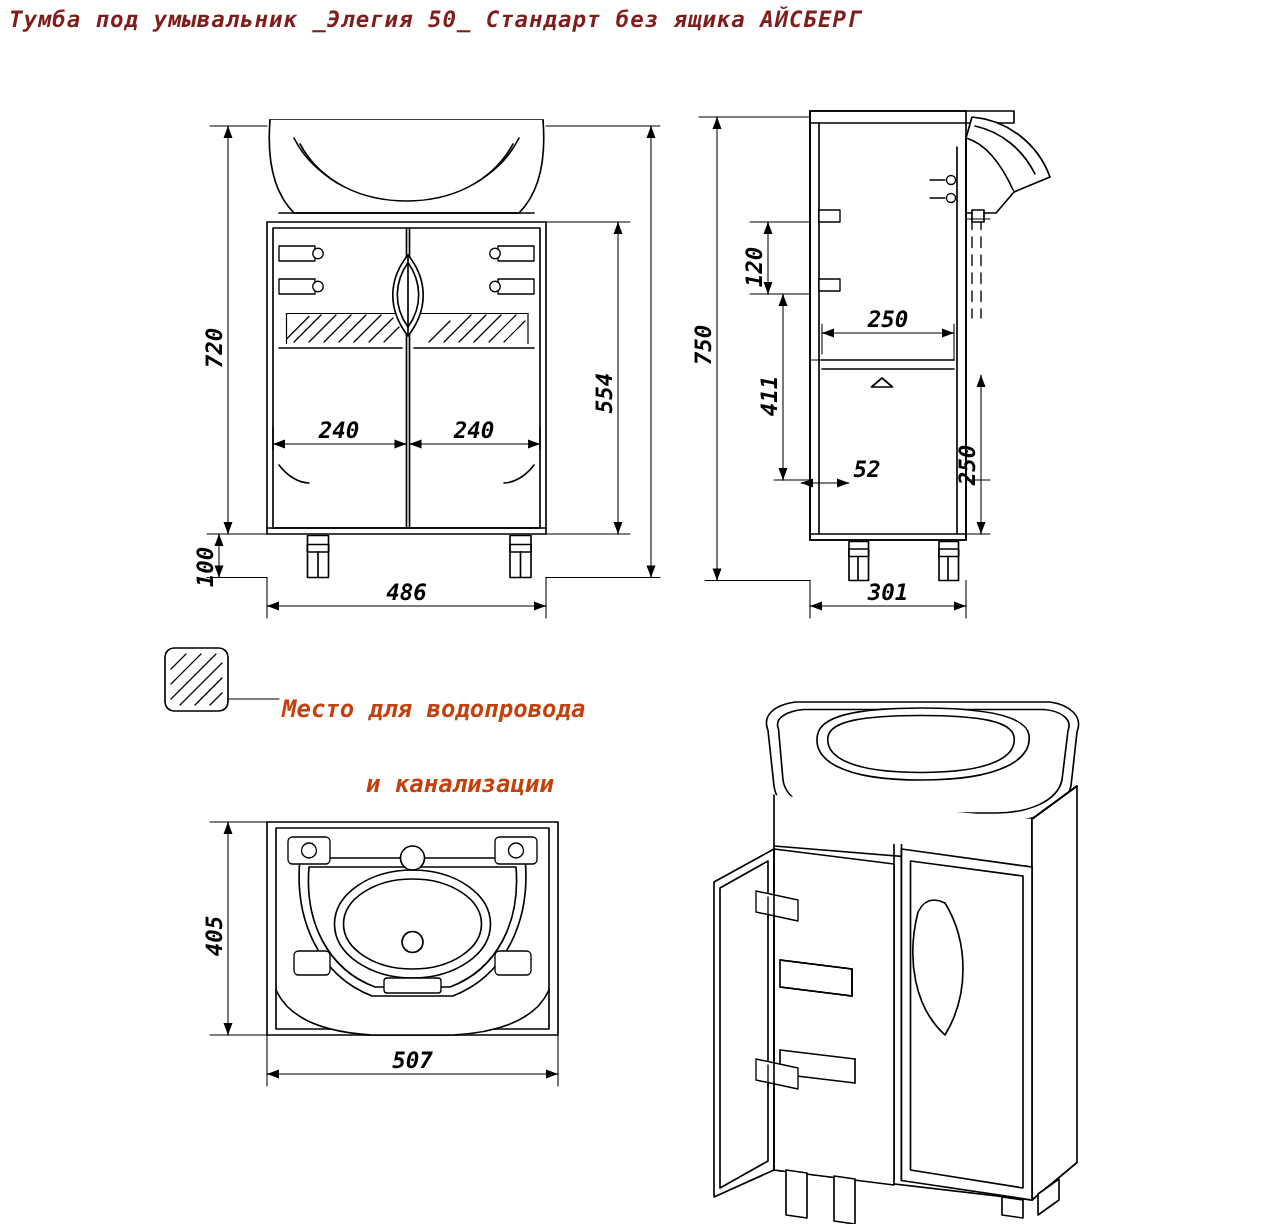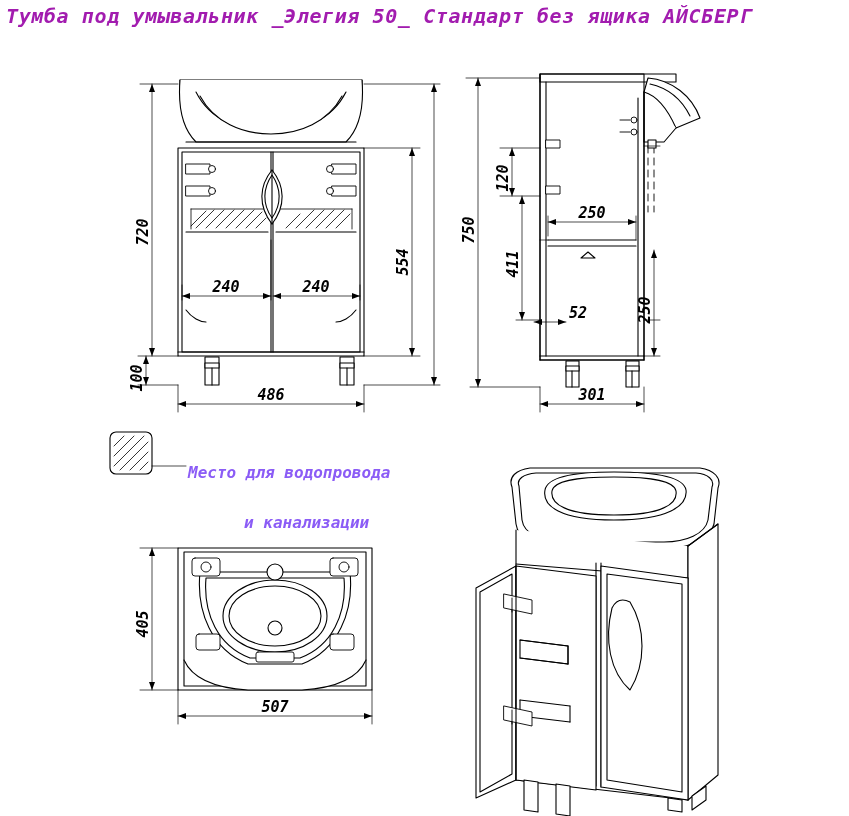--- a/index.html
+++ b/index.html
@@ -21,33 +21,33 @@
     width: 849px;
     height: 816px;
   }
   .title {
     position: absolute;
     left: 6px;
     top: 4px;
     font-family: "DejaVu Sans Mono", monospace;
     font-style: italic;
     font-weight: bold;
-    font-size: 20px;
+    font-size: 15px;
     letter-spacing: 0.6px;
     white-space: nowrap;
-    color: #a21caf;
+    color: #7f1d1d;
   }
   .note {
     position: absolute;
     font-family: "DejaVu Sans Mono", monospace;
     font-style: italic;
     font-weight: bold;
     font-size: 16px;
     white-space: nowrap;
-    color: #8b5cf6;
+    color: #c2410c;
   }
   .note1 { left: 188px; top: 463px; }
   .note2 { left: 244px; top: 497px; margin-top: 16px; }
   svg { position: absolute; left: 0; top: 0; }
   text {
     font-family: "DejaVu Sans Mono", monospace;
     font-style: italic;
     font-weight: bold;
     font-size: 15px;
     fill: #000;

